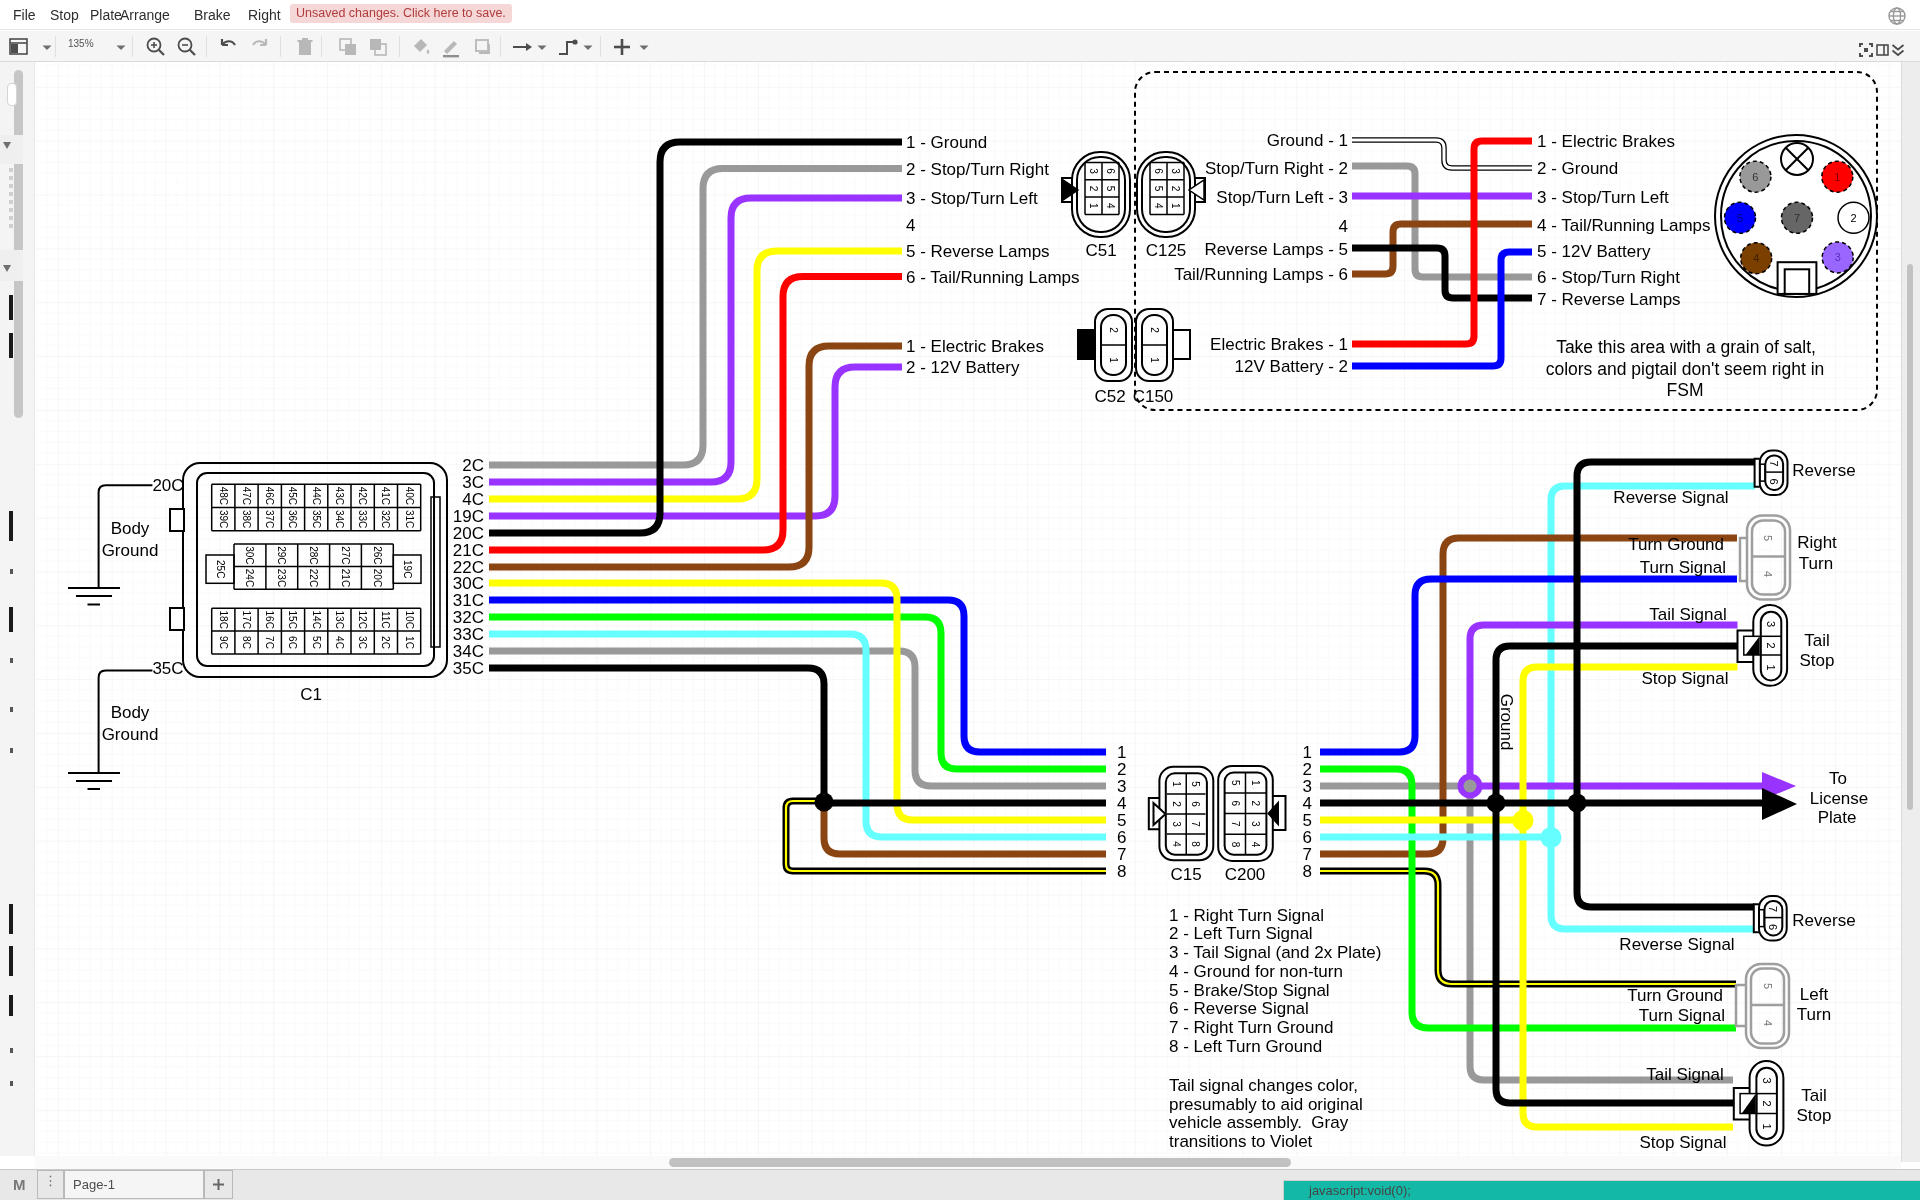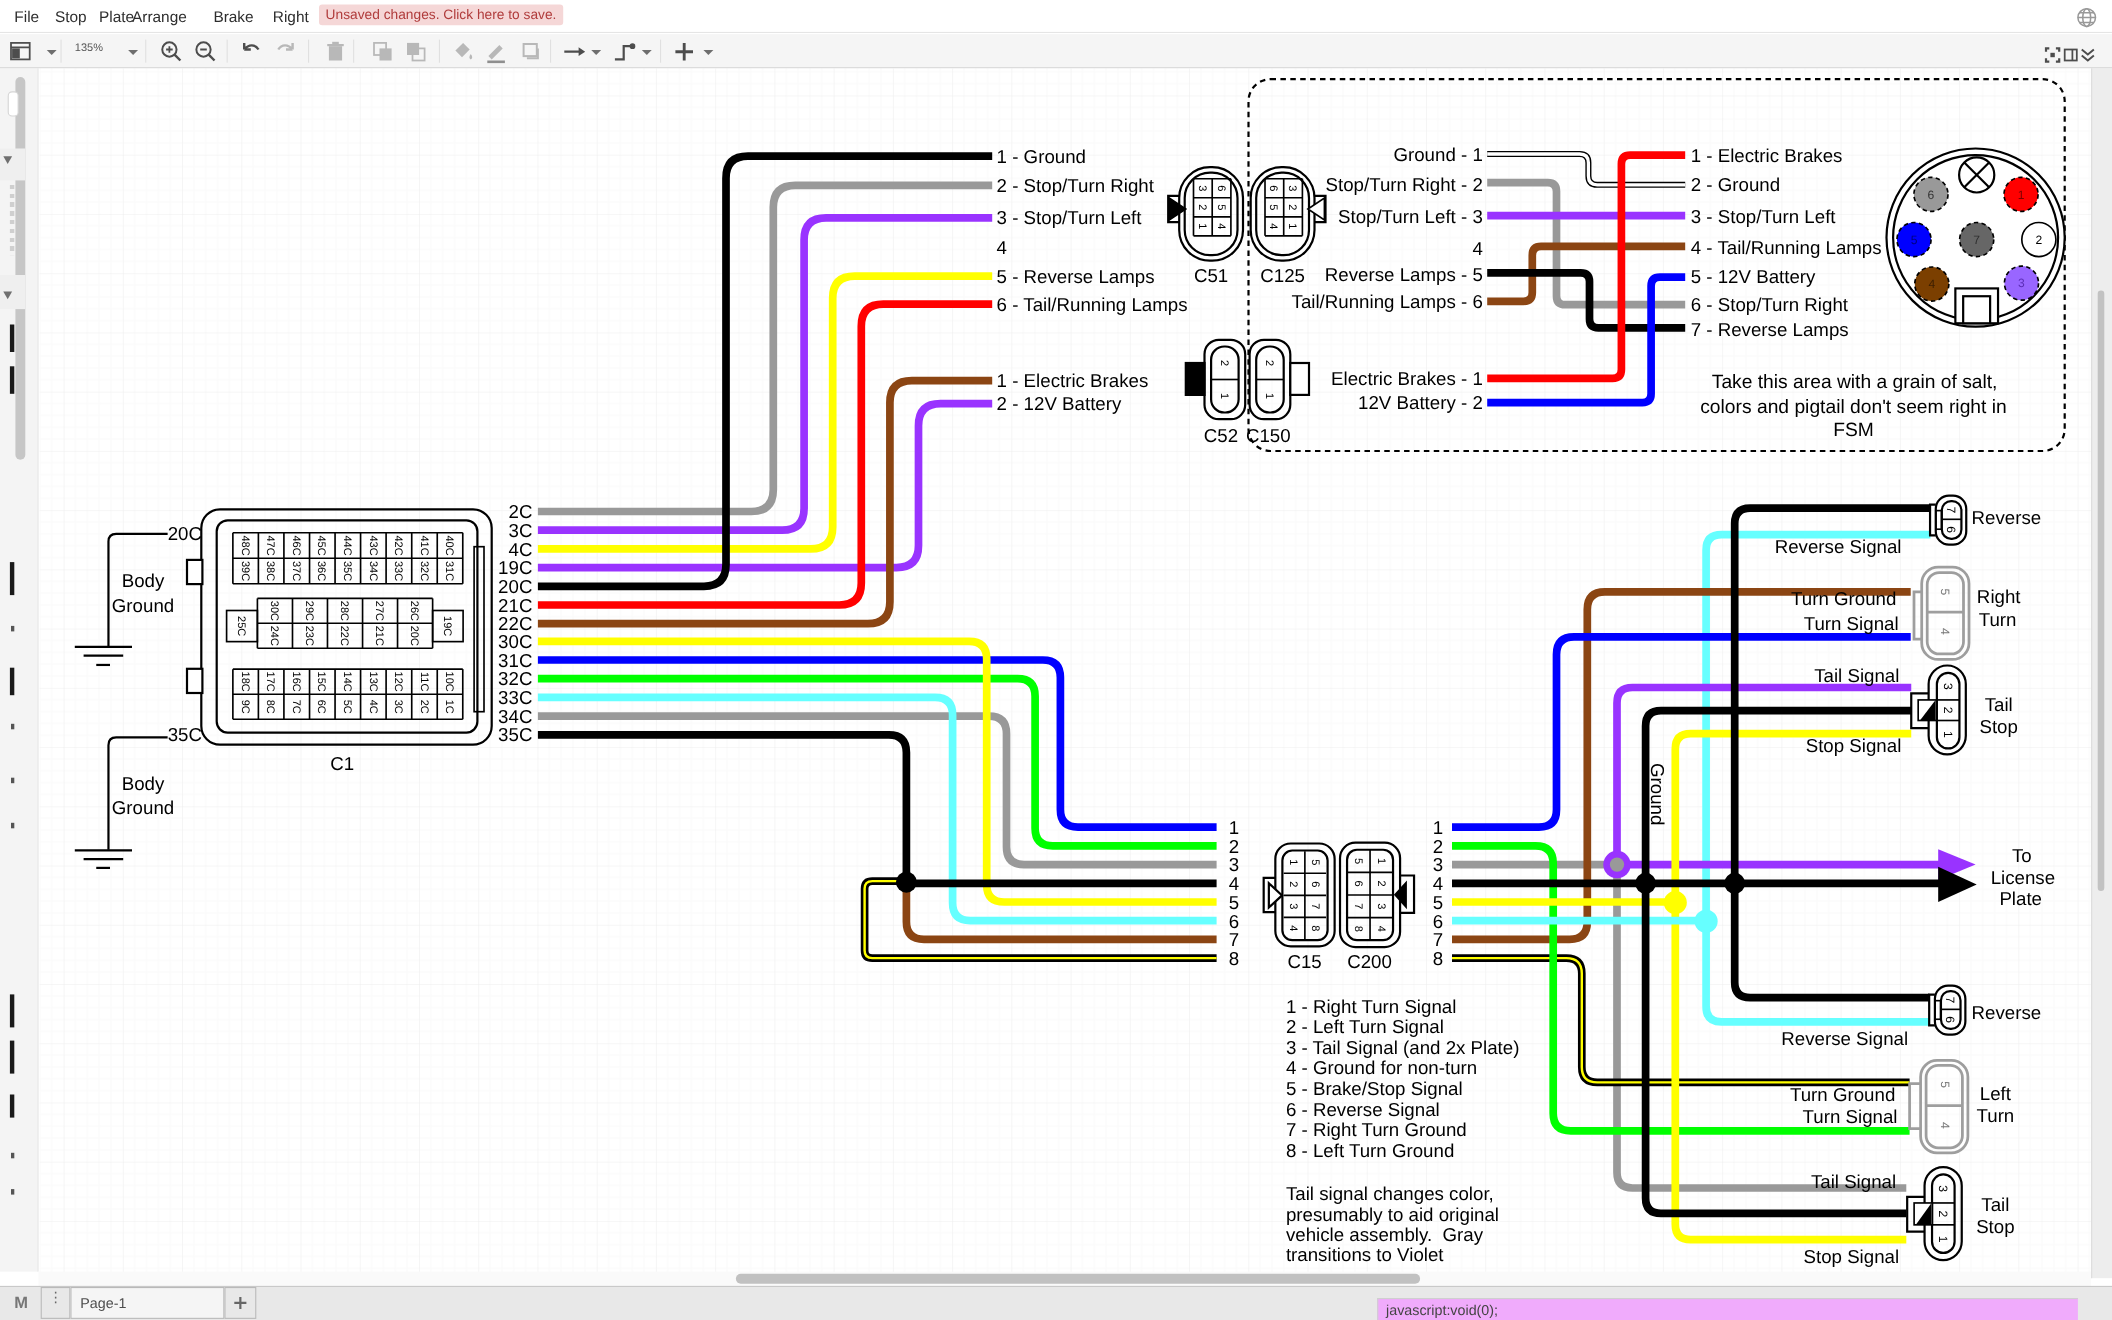--- a/index.html
+++ b/index.html
@@ -13,23 +13,23 @@
   border-bottom:1px solid #dadada; }
 .sep { position:absolute; top:5px; width:1px; height:21px; background:#e0e0e0; }
 .canvas { position:absolute; left:0; top:62px; width:1920px; height:1138px; background:#fff; }
 .footer { position:absolute; left:0; top:1169px; width:1920px; height:31px; background:#e8e8e8;
   border-top:1px solid #c9c9c9; }
 .tab { position:absolute; top:0px; height:29px; border:1px solid #b9b9b9; }
 .hscroll { position:absolute; left:35px; top:1156px; width:1866px; height:13px; background:#fafafa; }
 .hthumb { position:absolute; left:669px; top:1158px; width:622px; height:9px; background:#c1c1c1; border-radius:5px; }
 .vscroll { position:absolute; left:1901px; top:62px; width:19px; height:1100px; background:#ededed; border-left:1px solid #dcdcdc; }
 .vthumb { position:absolute; left:1906.5px; top:264px; width:6px; height:546px; background:#c2c2c2; border-radius:3px; }
-.status { position:absolute; left:1252px; top:1180px; width:637px; height:20px; background:#f0abfc;
+.status { position:absolute; left:1283px; top:1180px; width:637px; height:20px; background:#14b8a6;
   border:1px solid #cfcfcf; border-right:none; border-bottom:none; font-size:13px; color:#444;
-  padding-left:7px; line-height:19px; }
+  padding-left:25px; line-height:19px; }
 svg text { user-select:none; }
 </style></head>
 <body>
 <div class="canvas">
 <svg width="1920" height="1138" viewBox="0 62 1920 1138" preserveAspectRatio="none" style="position:absolute;left:0;top:0">
 <defs>
 <pattern id="grid" width="53.85" height="53.85" patternUnits="userSpaceOnUse" x="3.95" y="32.95">
   <path d="M 10.77 0 V 53.85 M 21.54 0 V 53.85 M 32.31 0 V 53.85 M 43.08 0 V 53.85 M 0 10.77 H 53.85 M 0 21.54 H 53.85 M 0 32.31 H 53.85 M 0 43.08 H 53.85" stroke="#fafafa" stroke-width="1" fill="none"></path>
   <path d="M 0 0 H 53.85 M 0 0 V 53.85" stroke="#ededed" stroke-width="1" fill="none"></path>
 </pattern>

